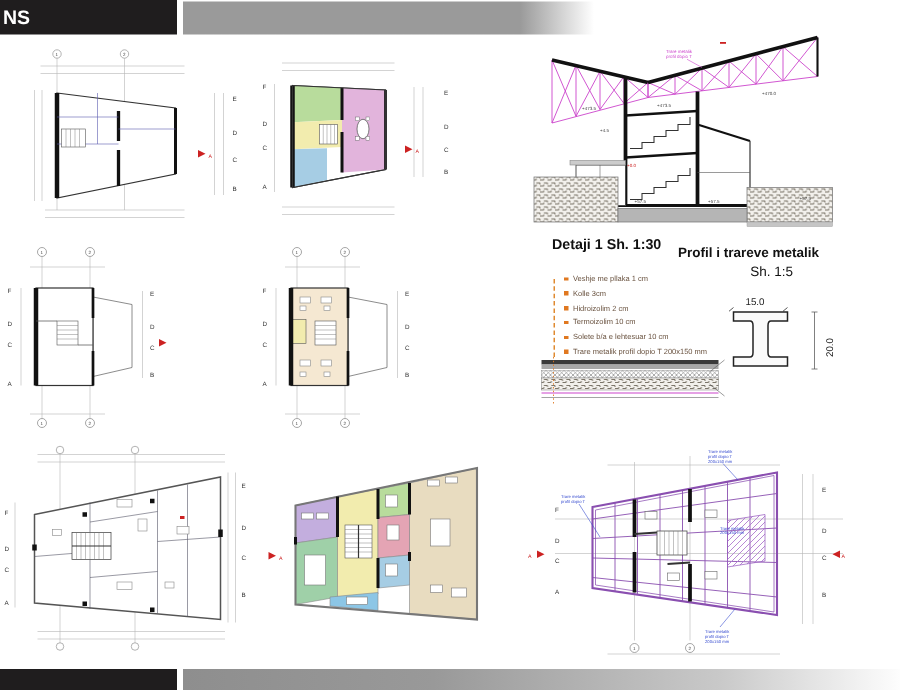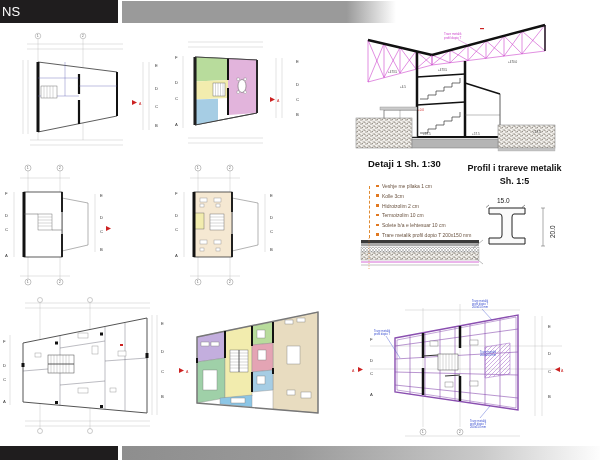--- a/index.html
+++ b/index.html
@@ -1,34 +1,34 @@
 <!DOCTYPE html>
 <html><head>
 <meta charset="utf-8">
 <style>
   html,body{margin:0;padding:0}
   body{width:600px;height:460px;position:relative;background:#fff;overflow:hidden;
        font-family:"Liberation Sans",sans-serif;}
   .abs{position:absolute}
   #hdr-black{left:0;top:0;width:118px;height:23px;background:#1f1d1e;color:#fff;
-             font-size:13px;font-weight:normal;line-height:23px;padding-left:2px;box-sizing:border-box}
+             font-size:13px;font-weight:bold;line-height:23px;padding-left:2px;box-sizing:border-box}
   #hdr-gray{left:122px;top:1px;width:274px;height:22px;
             background:linear-gradient(to right,#9a9a9a 0%,#9a9a9a 82%,rgba(154,154,154,0) 100%);}
   #ftr-black{left:0;top:446px;width:118px;height:14px;background:#1f1d1e}
   #ftr-gray{left:122px;top:446px;width:478px;height:14px;
             background:linear-gradient(to right,#8e8e8e 0%,#999 35%,#c9c9c9 75%,#fdfdfd 100%);}
   svg{position:absolute;overflow:visible}
   text{font-family:"Liberation Sans",sans-serif}
   .gl{font-size:4.2px;fill:#333}
   .tiny{font-size:3px;fill:#444}
   .red{fill:#cc2222}
   .note{font-size:2.8px;fill:#3a4fd0}
   #detail-title{left:368px;top:158px;width:110px;font-size:9.5px;font-weight:bold;color:#111}
-  #profile-title{left:452px;top:163px;width:125px;text-align:center;font-size:9px;font-weight:bold;color:#111}
-  #profile-scale{left:452px;top:176px;width:125px;text-align:center;font-size:9px;font-weight:bold;color:#111}
+  #profile-title{left:452px;top:163px;width:125px;font-size:9px;font-weight:bold;color:#111}
+  #profile-scale{left:452px;top:176px;width:125px;text-align:center;font-size:9px;font-weight:normal;color:#111}
   #detail-list{left:376px;top:183px;width:106px;margin:0;padding:0;list-style:none;
                font-size:5px;line-height:1.45;color:#6a5340}
   #detail-list li{position:relative;padding-left:6px;margin-bottom:2.5px}
   #detail-list li::before{content:"";position:absolute;left:0;top:1.5px;width:2.5px;height:2.5px;background:#e07820}
   #leader-dash{left:369px;top:186px;width:0;height:52px;border-left:1px dashed #e08a30}
 </style>
 </head>
 <body>
 
 <svg width="0" height="0">

